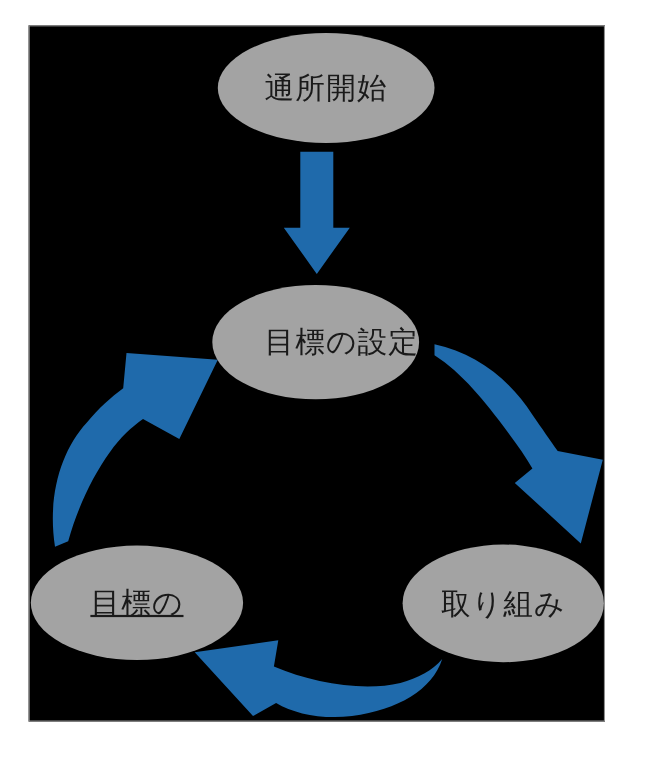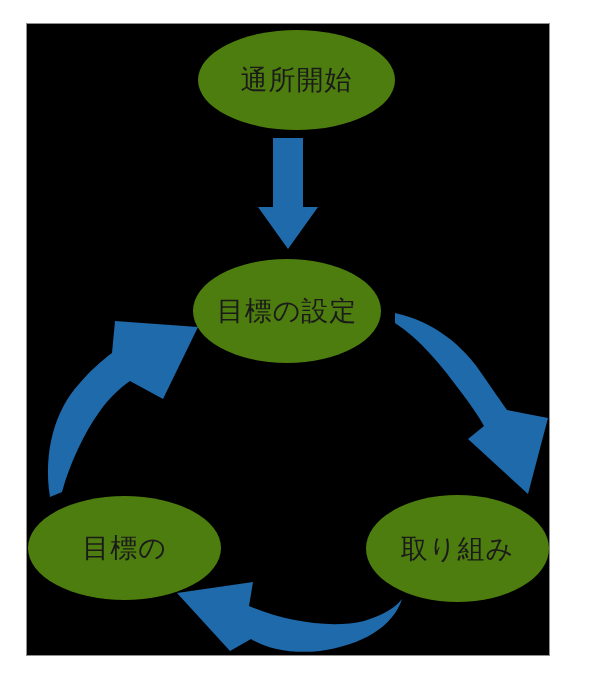--- a/index.html
+++ b/index.html
@@ -27,37 +27,37 @@
   }
   .arrow-layer {
     position: absolute;
     left: 0;
     top: 0;
     width: 600px;
     height: 697px;
   }
   .node {
     position: absolute;
-    background: #4d7c0f;
+    background: #a3a3a3;
     border-radius: 50%;
     display: flex;
     flex-direction: column;
     align-items: center;
     justify-content: center;
     text-align: center;
     color: #1a1a1a;
     font-size: 27px;
     font-weight: 400;
     letter-spacing: 1px;
     line-height: 42px;
   }
   .node-start        { left: 198px; top: 30px;  width: 197px; height: 100px; }
-  .node-goal-setting { left: 193px; top: 259px; width: 188px; height: 104px; }
+  .node-goal-setting { left: 193px; top: 259px; width: 188px; height: 104px; align-items: flex-end; }
   .node-action-start { left: 366px; top: 495px; width: 183px; height: 107px; text-align: center; }
-  .node-goal-review  { left: 28px;  top: 496px; width: 193px; height: 104px; }
+  .node-goal-review  { left: 28px;  top: 496px; width: 193px; height: 104px; text-decoration: underline; }
 </style>
 </head>
 <body>
 
 <div class="canvas">
 
   <div class="panel"></div>
 
   <svg class="arrow-layer" viewBox="0 0 600 697" xmlns="http://www.w3.org/2000/svg">
 

